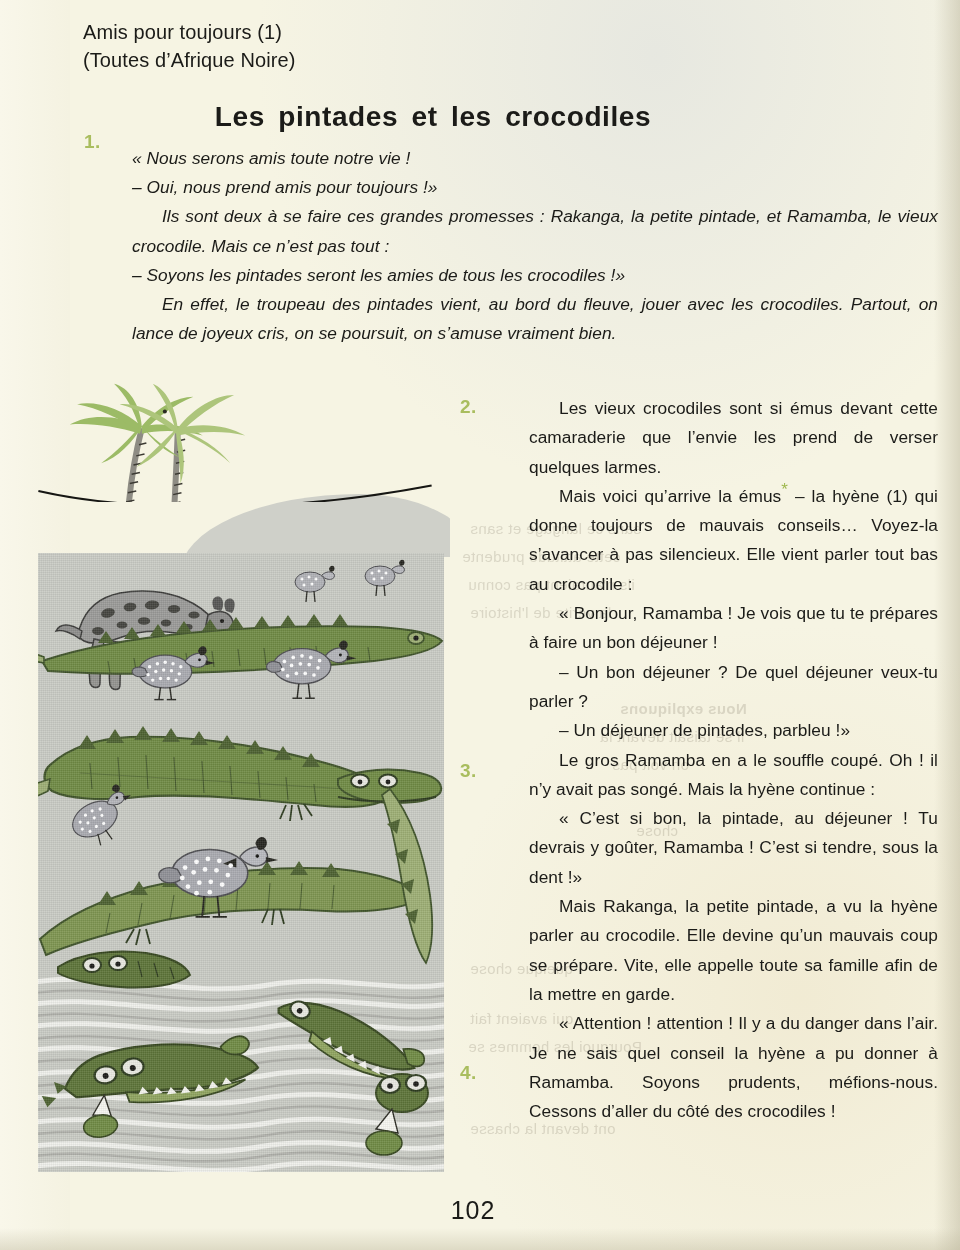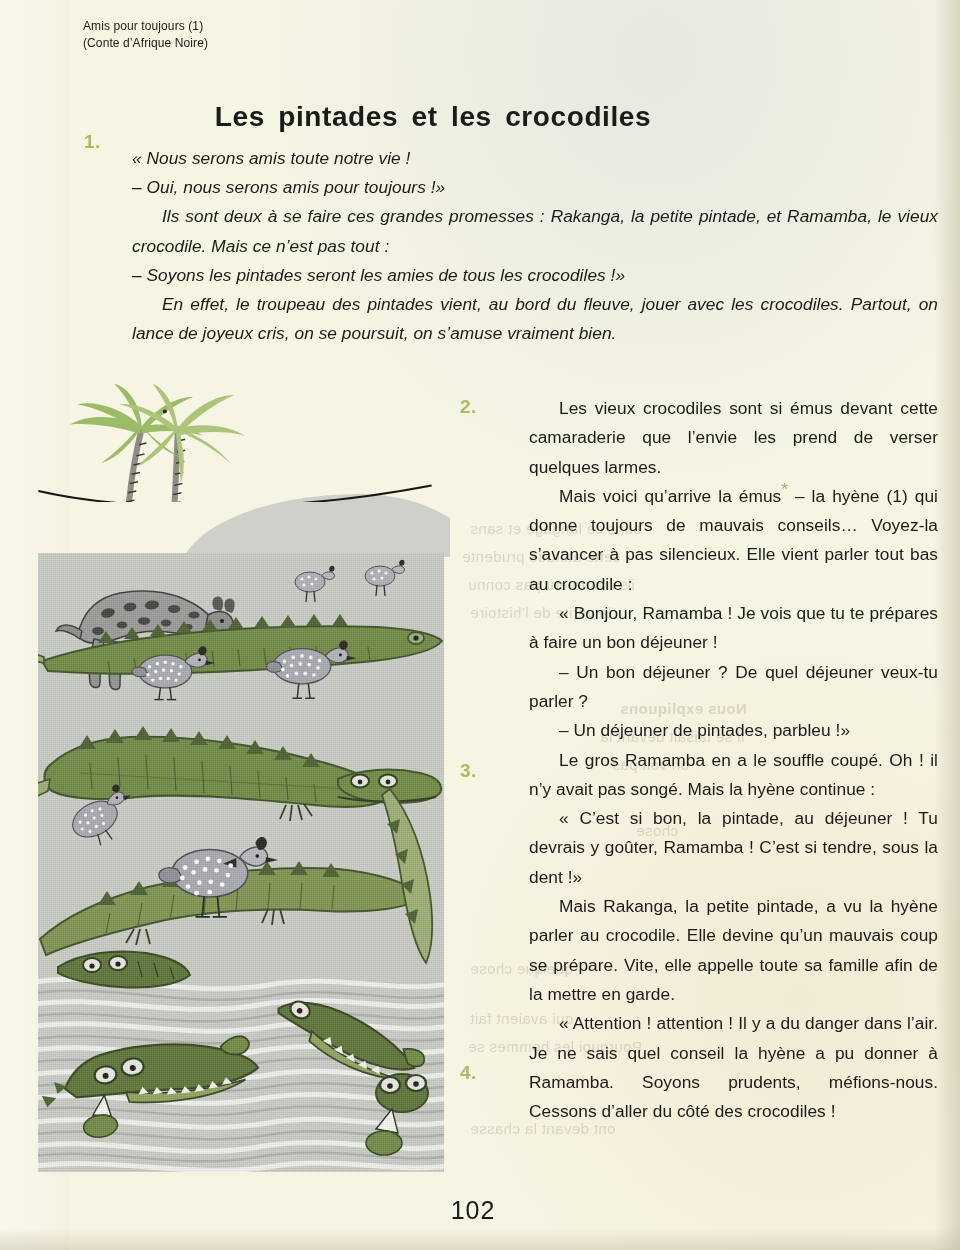--- a/index.html
+++ b/index.html
@@ -48,21 +48,21 @@
     pointer-events:none;
     white-space:nowrap;
     font-family:"Liberation Sans", sans-serif;
   }
 
   .page{position:relative;width:960px;height:1250px;}
 
   
   .header{
     position:absolute;left:83px;top:18px;
-    font-size:12px;line-height:1.42;
+    font-size:20px;line-height:1.42;
     letter-spacing:.1px;
   }
 
   
   .title{
     position:absolute;left:0;top:82px;width:820px;
     text-align:center;
     font-size:28px;font-weight:bold;
     letter-spacing:.6px;
     padding-left:46px;box-sizing:border-box;
@@ -152,30 +152,30 @@
   <div class="ghost" style="left:600px;top:728px;">il se taisait devant la</div>
   <div class="ghost" style="left:612px;top:756px;">on voit pas</div>
   <div class="ghost" style="left:636px;top:822px;">chose</div>
   <div class="ghost" style="left:470px;top:960px;">quelque chose</div>
   <div class="ghost" style="left:470px;top:1010px;">qui avaient fait</div>
   <div class="ghost" style="left:468px;top:1038px;">Pourquoi les hommes se</div>
   <div class="ghost" style="left:470px;top:1120px;">ont devant la chasse</div>
 
   <div class="header">
     <div>Amis pour toujours (1)</div>
-    <div>(Conte d’Afrique Noire)</div>
+    <div>(Toutes d’Afrique Noire)</div>
   </div>
 
   <h1 class="title">Les pintades et les crocodiles</h1>
 
   <div class="marker" style="left:84px;top:131px;">1.</div>
 
   <div class="block-full">
     <p class="noind">« Nous serons amis toute notre vie !</p>
-    <p class="noind">– Oui, nous serons amis pour toujours !»</p>
+    <p class="noind">– Oui, nous prend amis pour toujours !»</p>
     <p class="ind">Ils sont deux à se faire ces grandes promesses : Rakanga, la petite pintade, et Ramamba, le vieux crocodile. Mais ce n’est pas tout :</p>
     <p class="noind">– Soyons les pintades seront les amies de tous les crocodiles !»</p>
     <p class="ind">En effet, le troupeau des pintades vient, au bord du fleuve, jouer avec les crocodiles. Partout, on lance de joyeux cris, on se poursuit, on s’amuse vraiment bien.</p>
   </div>
 
   <div class="scene-sky">
     <div class="dune"></div>
     <svg class="horizon" viewBox="0 0 430 130">
 
       <path d="M2,118 C90,138 250,146 428,112" fill="none" stroke="#161613" stroke-width="2.2"></path>

